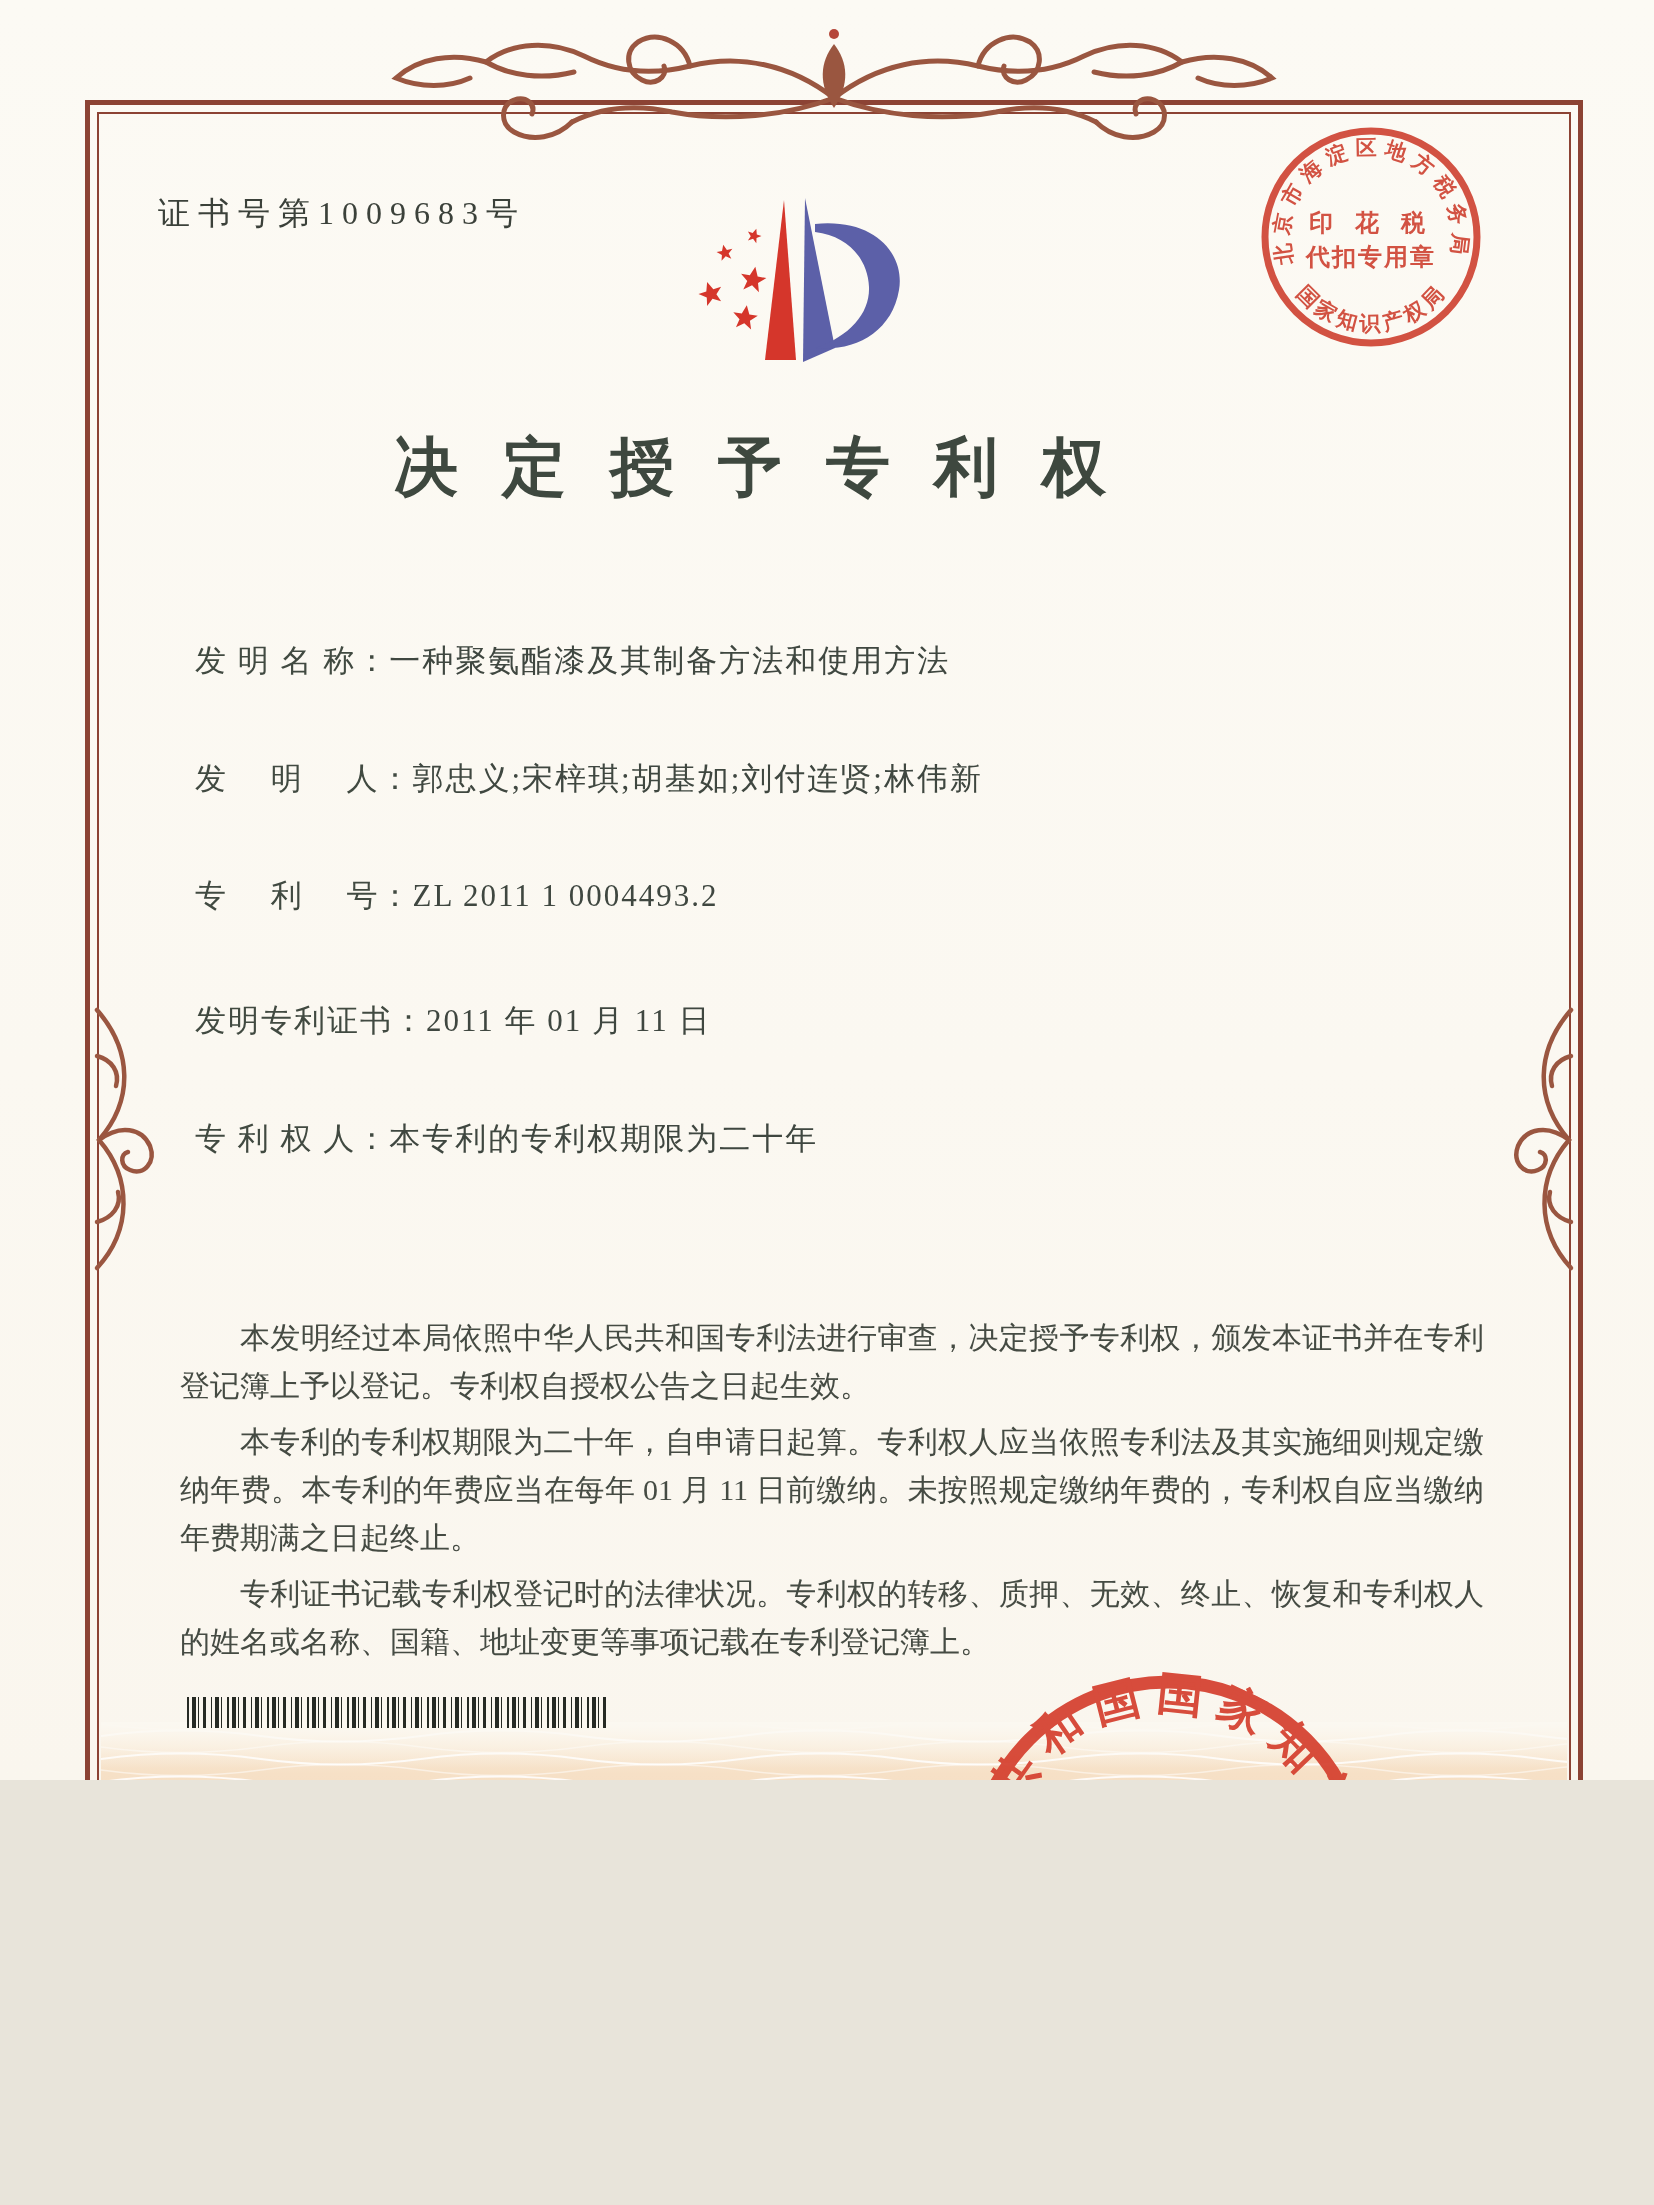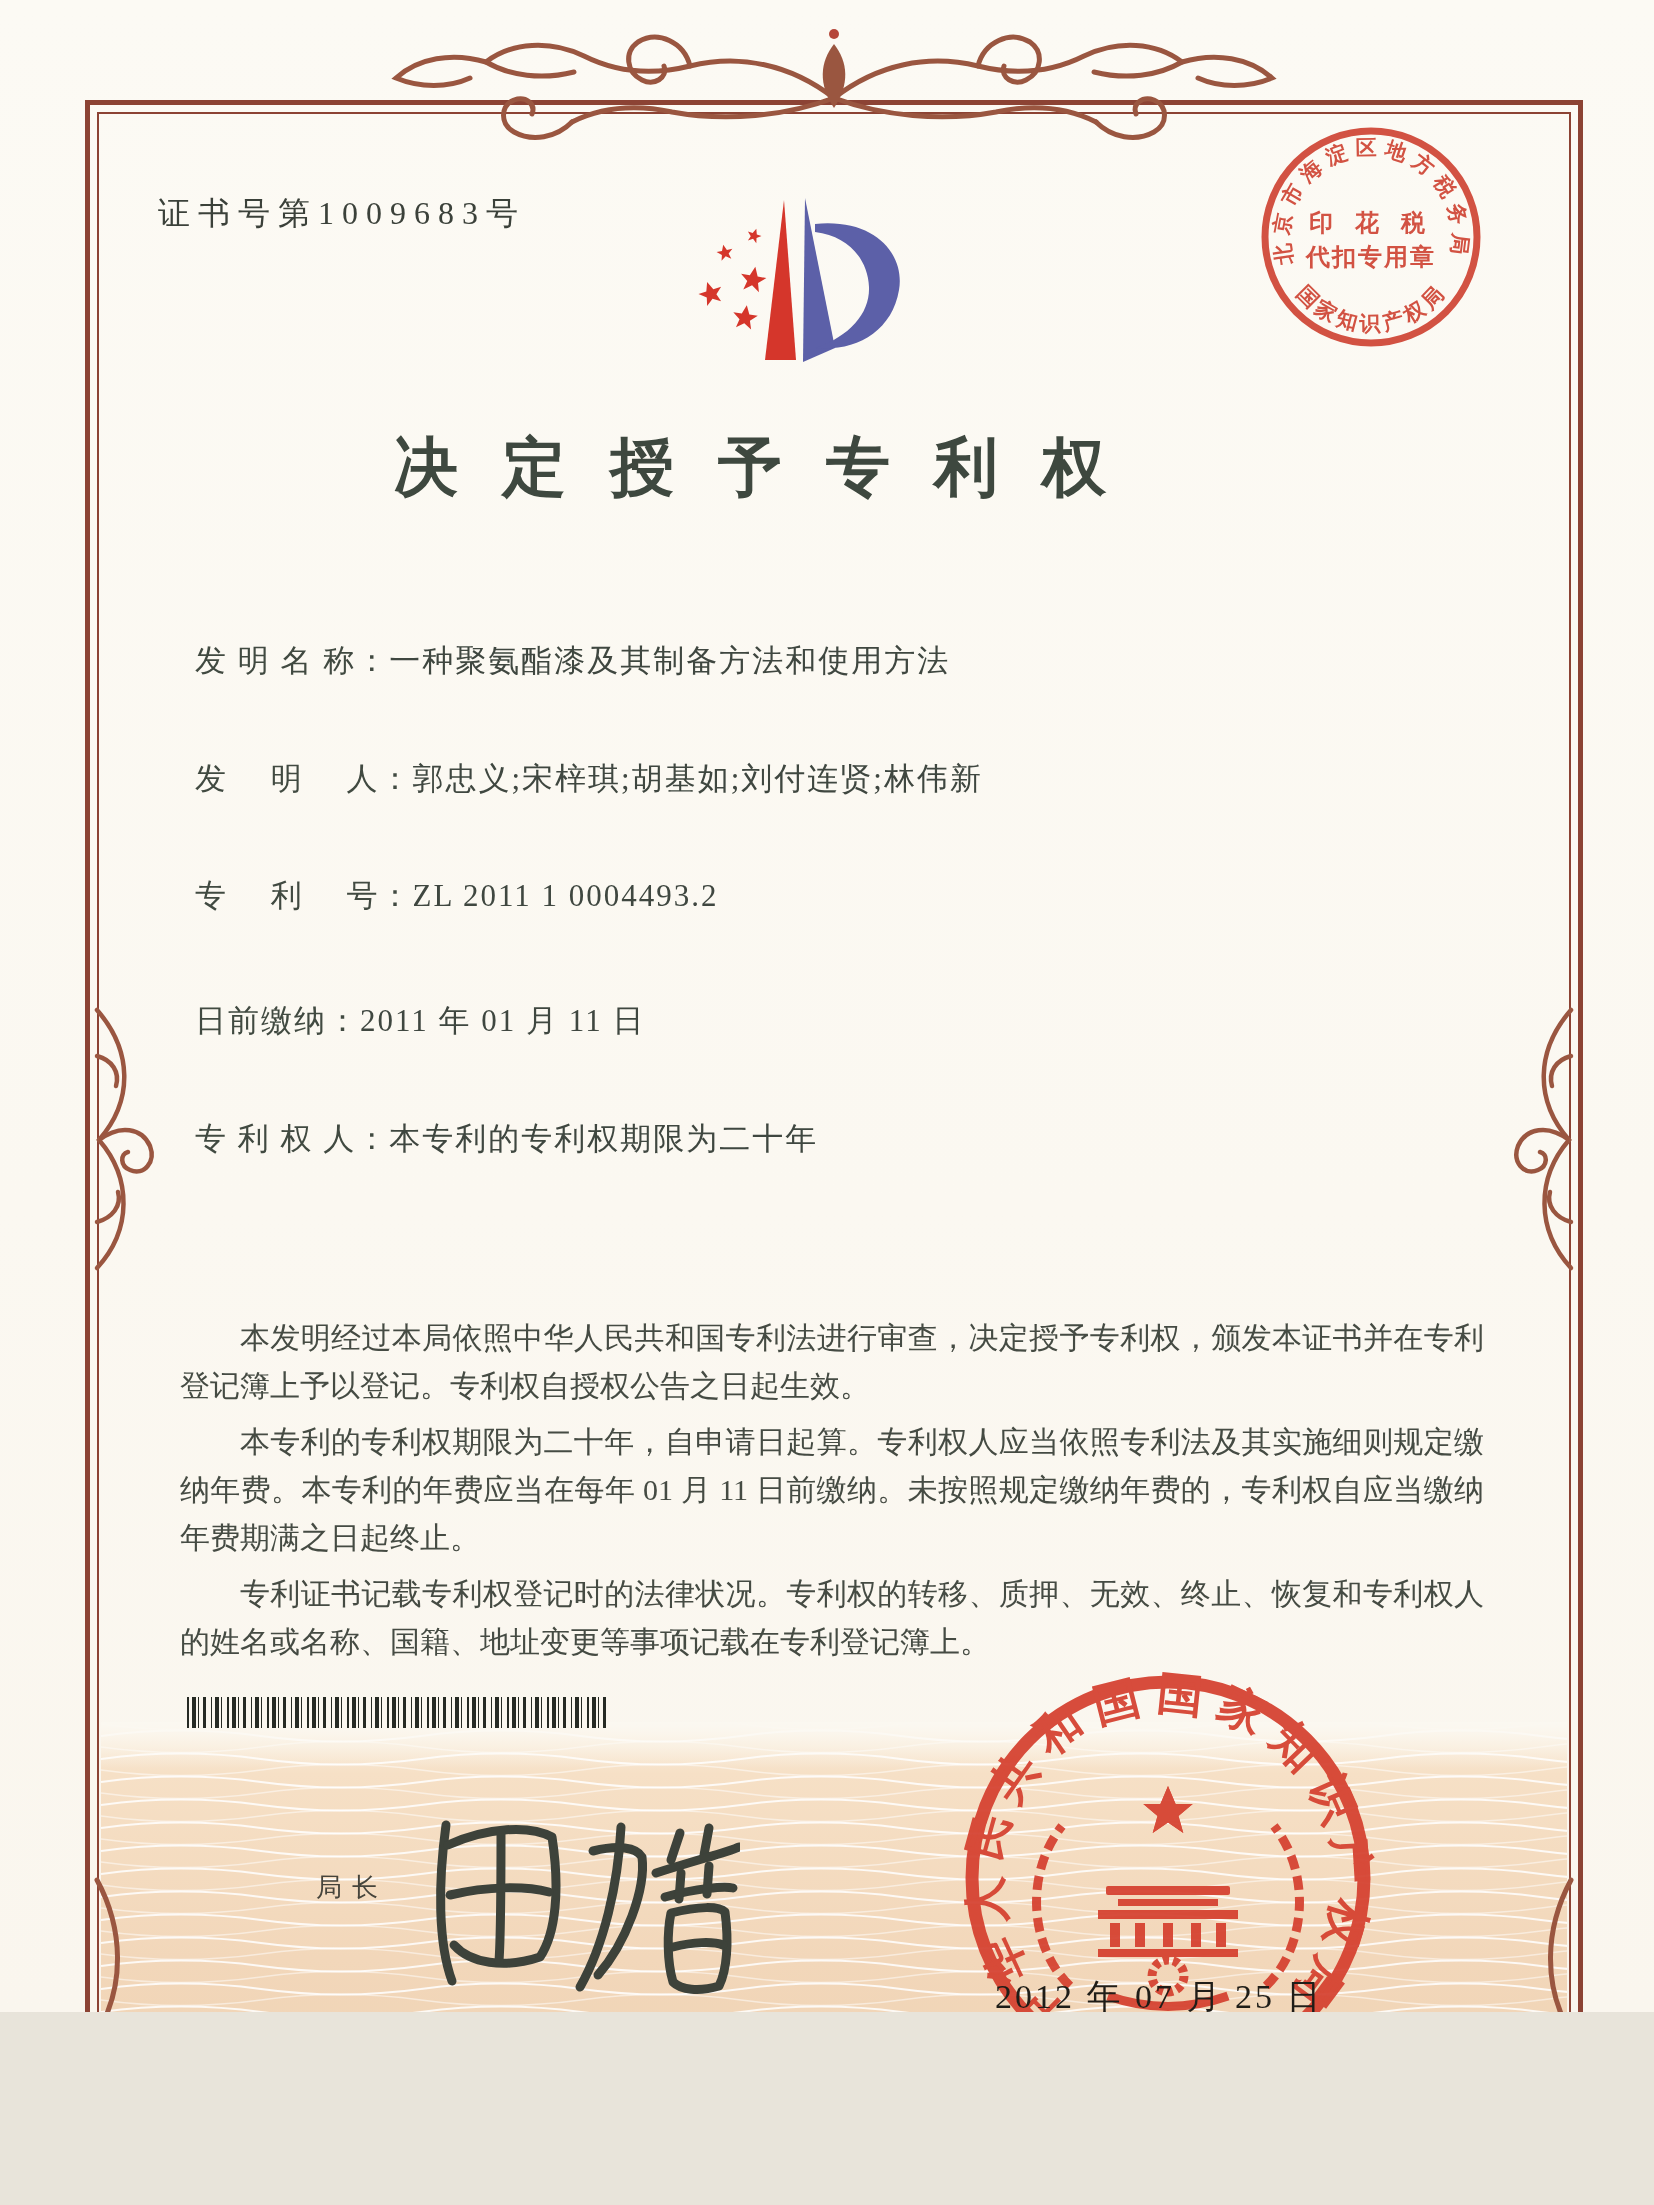--- a/index.html
+++ b/index.html
@@ -1,17 +1,17 @@
 <!DOCTYPE html>
 <html><head>
 <meta charset="utf-8">
 <style>
   html,body{margin:0;padding:0;background:#e8e4da;}
   .page{
-    position:relative;width:1654px;height:2012px;margin:0 auto;
+    position:relative;width:1654px;height:1780px;margin:0 auto;
     background:linear-gradient(180deg,#fcfaf4 0%,#fbf8f1 60%,#faf6ee 100%);
     font-family:"Liberation Serif","DejaVu Serif",serif;
     overflow:hidden;
   }
   
   .frame-outer{
     position:absolute;left:85px;top:100px;width:1498px;height:2063px;
     border:5px solid #8c4334;box-sizing:border-box;
   }
   .frame-inner{
@@ -178,21 +178,21 @@
   <div class="row" style="top:758px">
     <span class="lbl">发　 明　 人：</span><span class="val">郭忠义;宋梓琪;胡基如;刘付连贤;林伟新</span>
   </div>
   <div class="row" style="top:640px">
     <span class="lbl">发 明 名 称：</span><span class="val">一种聚氨酯漆及其制备方法和使用方法</span>
   </div>
   <div class="row" style="top:875px">
     <span class="lbl">专　 利　 号：</span><span class="val">ZL 2011 1 0004493.2</span>
   </div>
   <div class="row" style="top:1000px">
-    <span class="lbl">日前缴纳：</span><span class="val">2011 年 01 月 11 日</span>
+    <span class="lbl">发明专利证书：</span><span class="val">2011 年 01 月 11 日</span>
   </div>
   <div class="row" style="top:1118px">
     <span class="lbl">专 利 权 人：</span><span class="val">本专利的专利权期限为二十年</span>
   </div>
 
   <div class="body-text">
     <p>本发明经过本局依照中华人民共和国专利法进行审查，决定授予专利权，颁发本证书并在专利登记簿上予以登记。专利权自授权公告之日起生效。</p>
     <p>本专利的专利权期限为二十年，自申请日起算。专利权人应当依照专利法及其实施细则规定缴纳年费。本专利的年费应当在每年 01 月 11 日前缴纳。未按照规定缴纳年费的，专利权自应当缴纳年费期满之日起终止。</p>
     <p>专利证书记载专利权登记时的法律状况。专利权的转移、质押、无效、终止、恢复和专利权人的姓名或名称、国籍、地址变更等事项记载在专利登记簿上。</p>
   </div>

